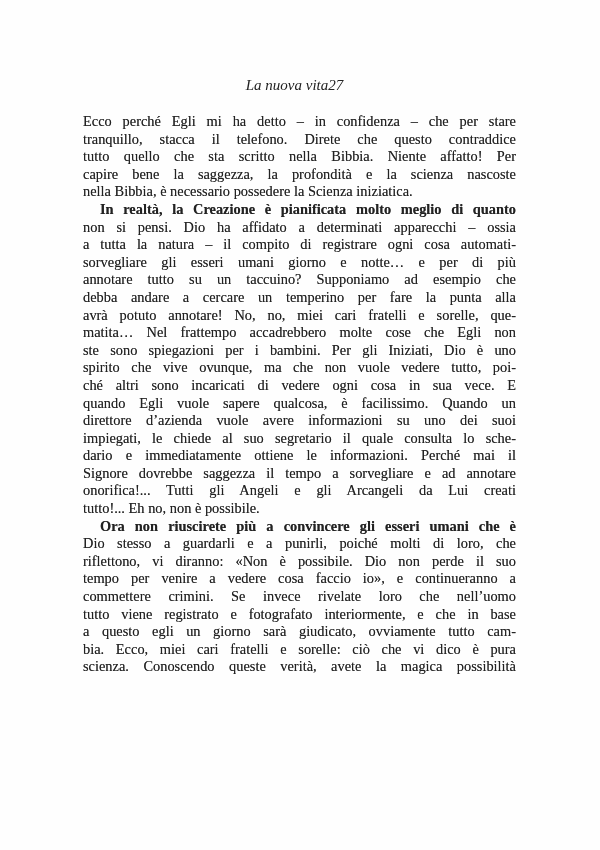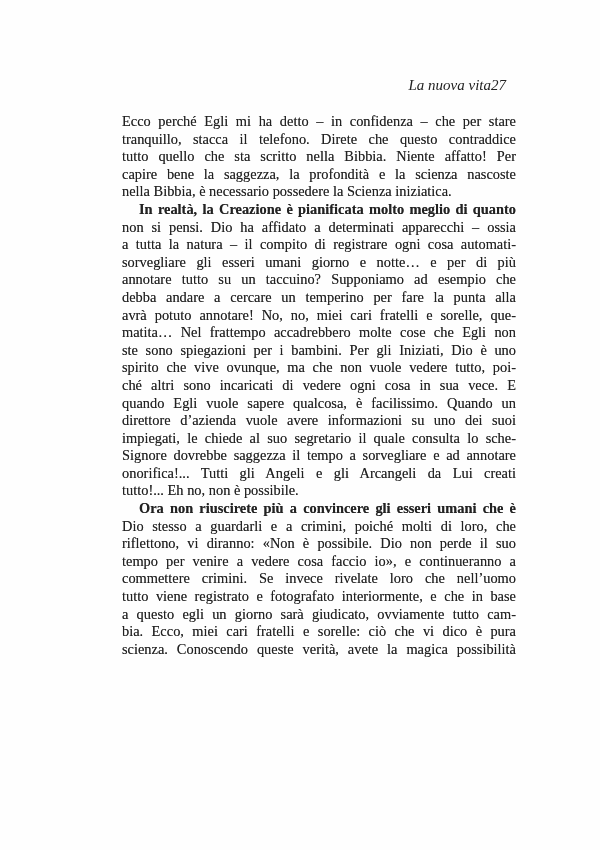--- a/index.html
+++ b/index.html
@@ -16,36 +16,35 @@
     overflow: hidden;
   }
   .page {
     position: absolute;
     left: 83px;
     top: 76px;
     width: 433px;
   }
   .running-header {
     display: flex;
-    justify-content: flex-end;
+    justify-content: center;
     align-items: baseline;
     font-size: 15px;
     font-style: italic;
     height: 19px;
     line-height: 19px;
   }
   .running-header .folio {
     padding-right: 10px;
     font-style: italic;
   }
   .text-block {
     margin-top: 18px;
     font-size: 14.4px;
     text-shadow: 0 0 0.4px rgba(30,30,30,0.55);
-    margin-left: 39px;
   }
   .line {
     height: 17.6px;
     line-height: 17.6px;
     overflow: hidden;
     text-align: justify;
     text-align-last: justify;
   }
   .line.indent {
     padding-left: 17px;
@@ -77,25 +76,26 @@
       <div class="line">annotare tutto su un taccuino? Supponiamo ad esempio che</div>
       <div class="line">debba andare a cercare un temperino per fare la punta alla</div>
       <div class="line">avrà potuto annotare! No, no, miei cari fratelli e sorelle, que-</div>
       <div class="line">matita… Nel frattempo accadrebbero molte cose che Egli non</div>
       <div class="line">ste sono spiegazioni per i bambini. Per gli Iniziati, Dio è uno</div>
       <div class="line">spirito che vive ovunque, ma che non vuole vedere tutto, poi-</div>
       <div class="line">ché altri sono incaricati di vedere ogni cosa in sua vece. E</div>
       <div class="line">quando Egli vuole sapere qualcosa, è facilissimo. Quando un</div>
       <div class="line">direttore d’azienda vuole avere informazioni su uno dei suoi</div>
       <div class="line">impiegati, le chiede al suo segretario il quale consulta lo sche-</div>
+      <div class="line">dario e immediatamente ottiene le informazioni. Perché mai il</div>
       <div class="line">Signore dovrebbe saggezza il tempo a sorvegliare e ad annotare</div>
       <div class="line">onorifica!... Tutti gli Angeli e gli Arcangeli da Lui creati</div>
       <div class="line last">tutto!... Eh no, non è possibile.</div>
       <div class="line indent">Ora non riuscirete più a convincere gli esseri umani che è</div>
-      <div class="line">Dio stesso a guardarli e a crimini, poiché molti di loro, che</div>
+      <div class="line">Dio stesso a guardarli e a punirli, poiché molti di loro, che</div>
       <div class="line">riflettono, vi diranno: «Non è possibile. Dio non perde il suo</div>
       <div class="line">tempo per venire a vedere cosa faccio io», e continueranno a</div>
       <div class="line">commettere crimini. Se invece rivelate loro che nell’uomo</div>
       <div class="line">tutto viene registrato e fotografato interiormente, e che in base</div>
       <div class="line">a questo egli un giorno sarà giudicato, ovviamente tutto cam-</div>
       <div class="line">bia. Ecco, miei cari fratelli e sorelle: ciò che vi dico è pura</div>
       <div class="line">scienza. Conoscendo queste verità, avete la magica possibilità</div>
     </div>
 </div>
 

